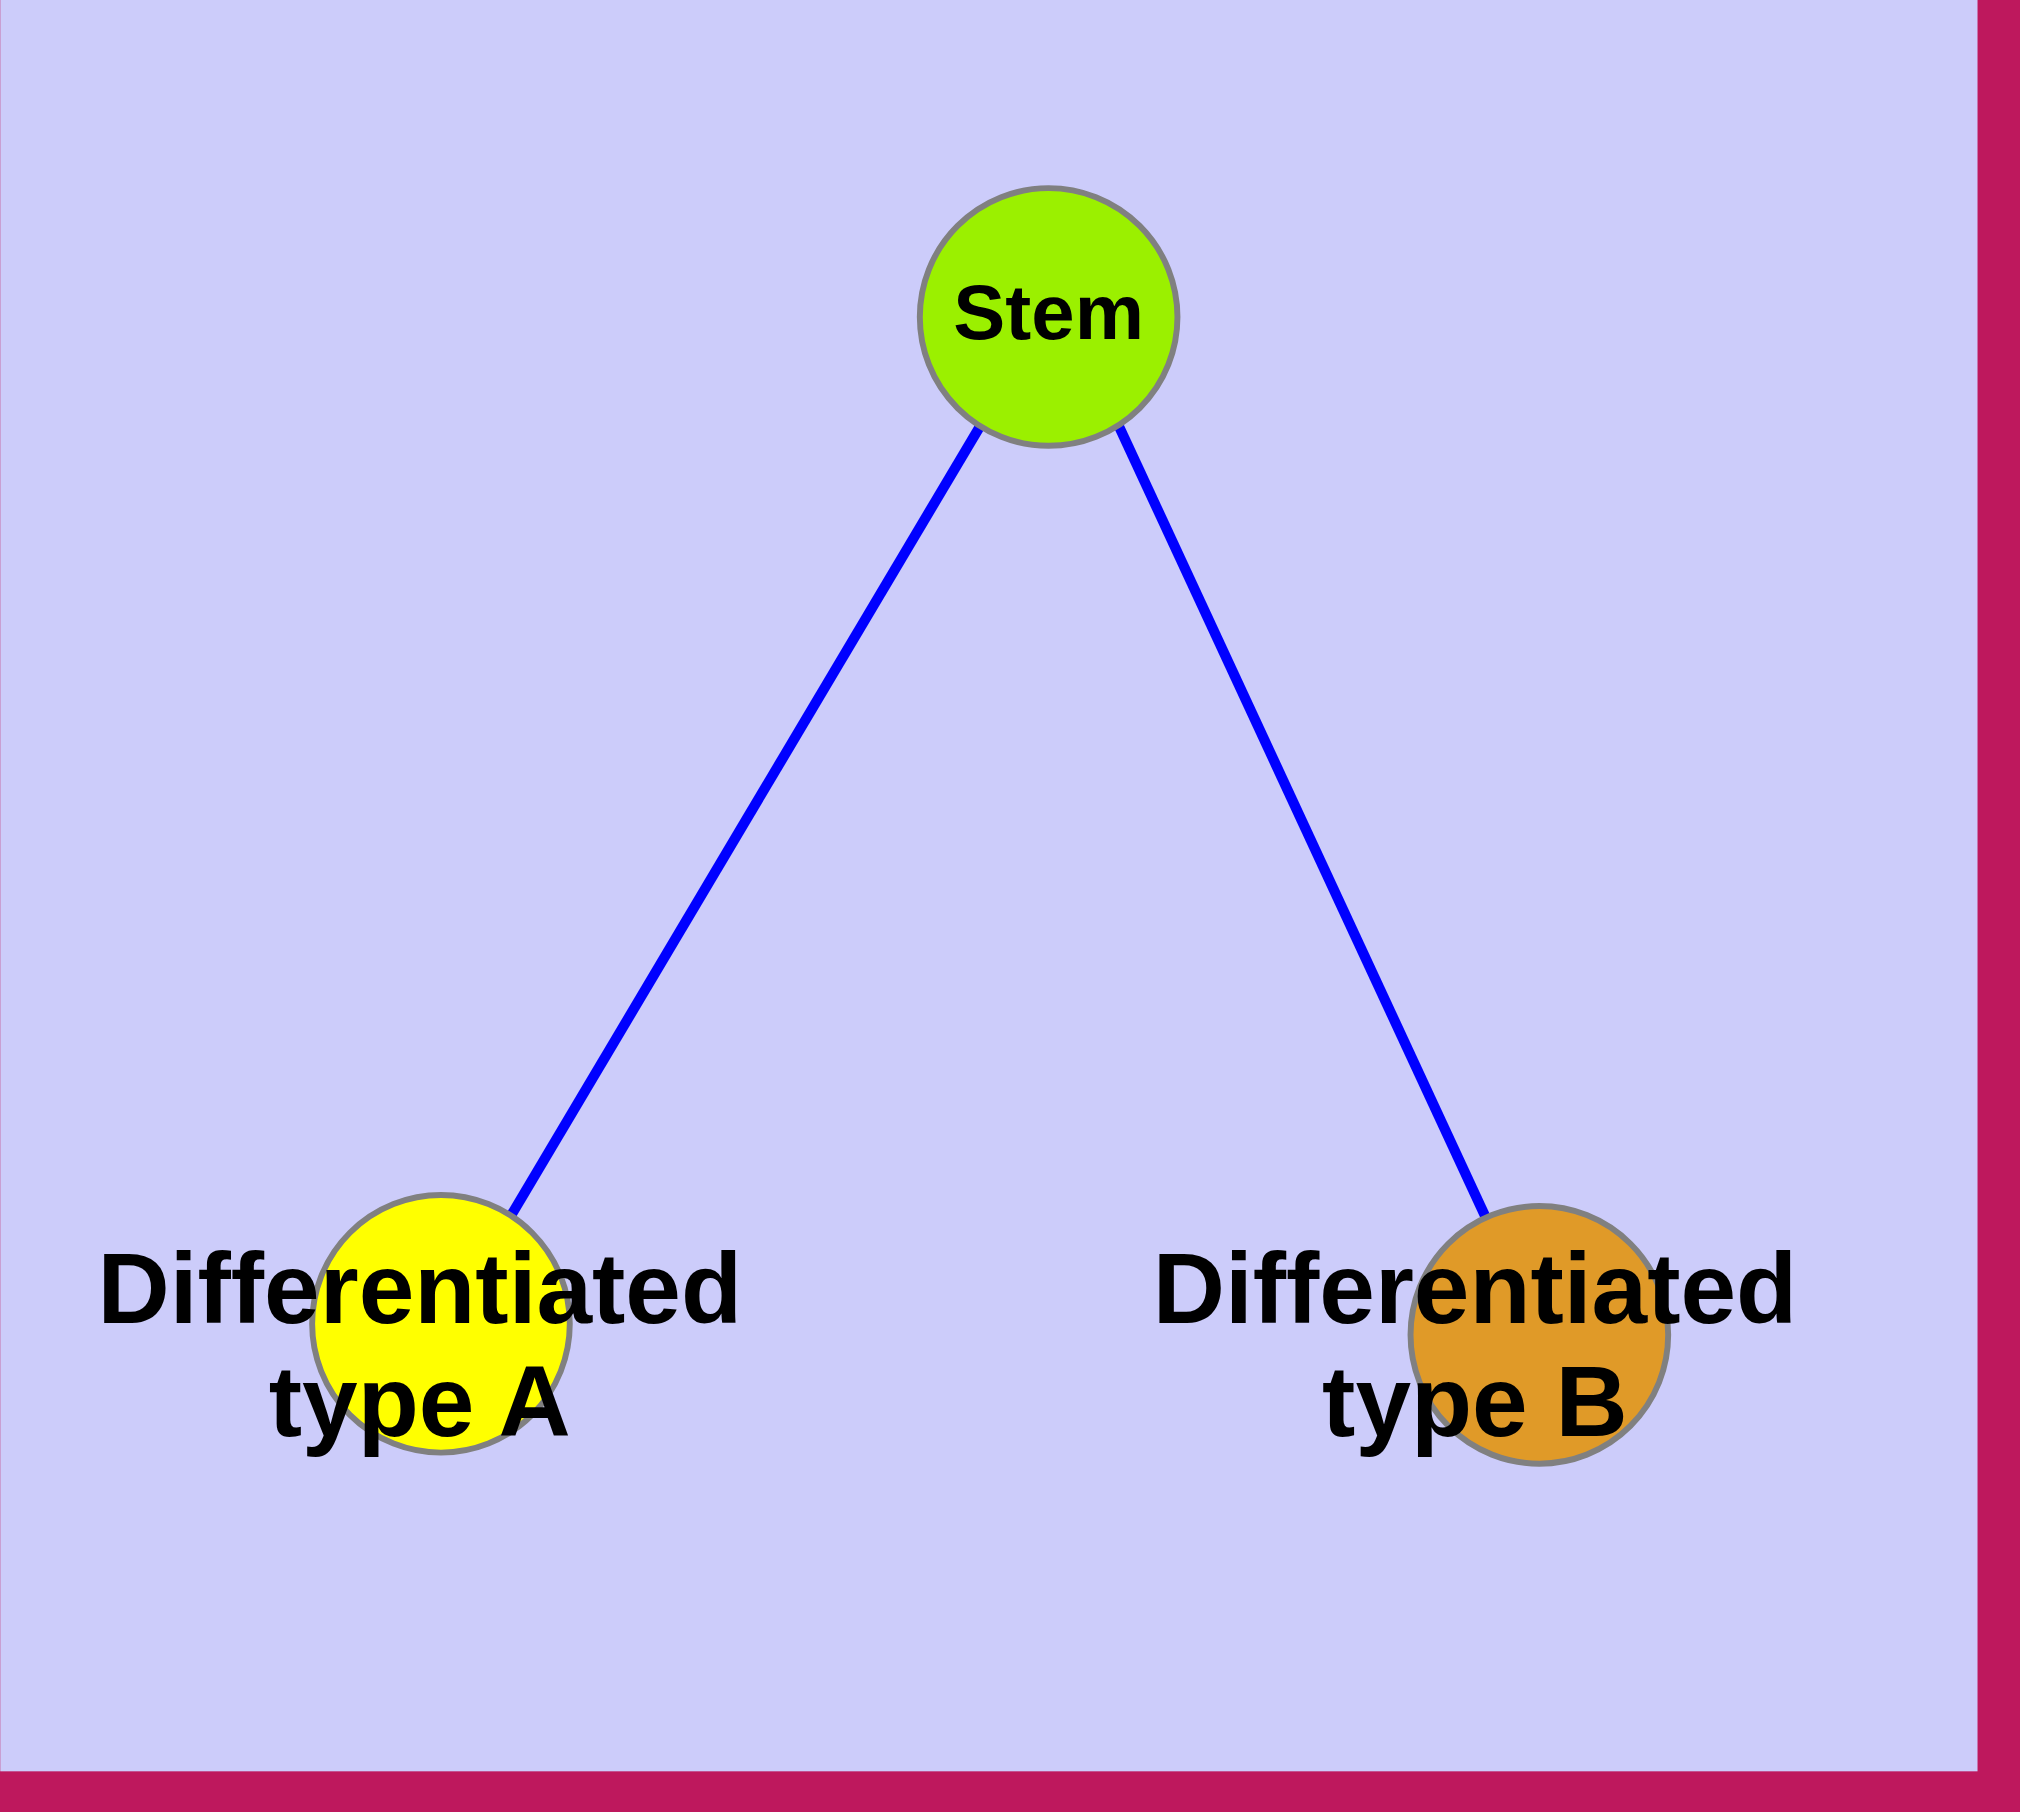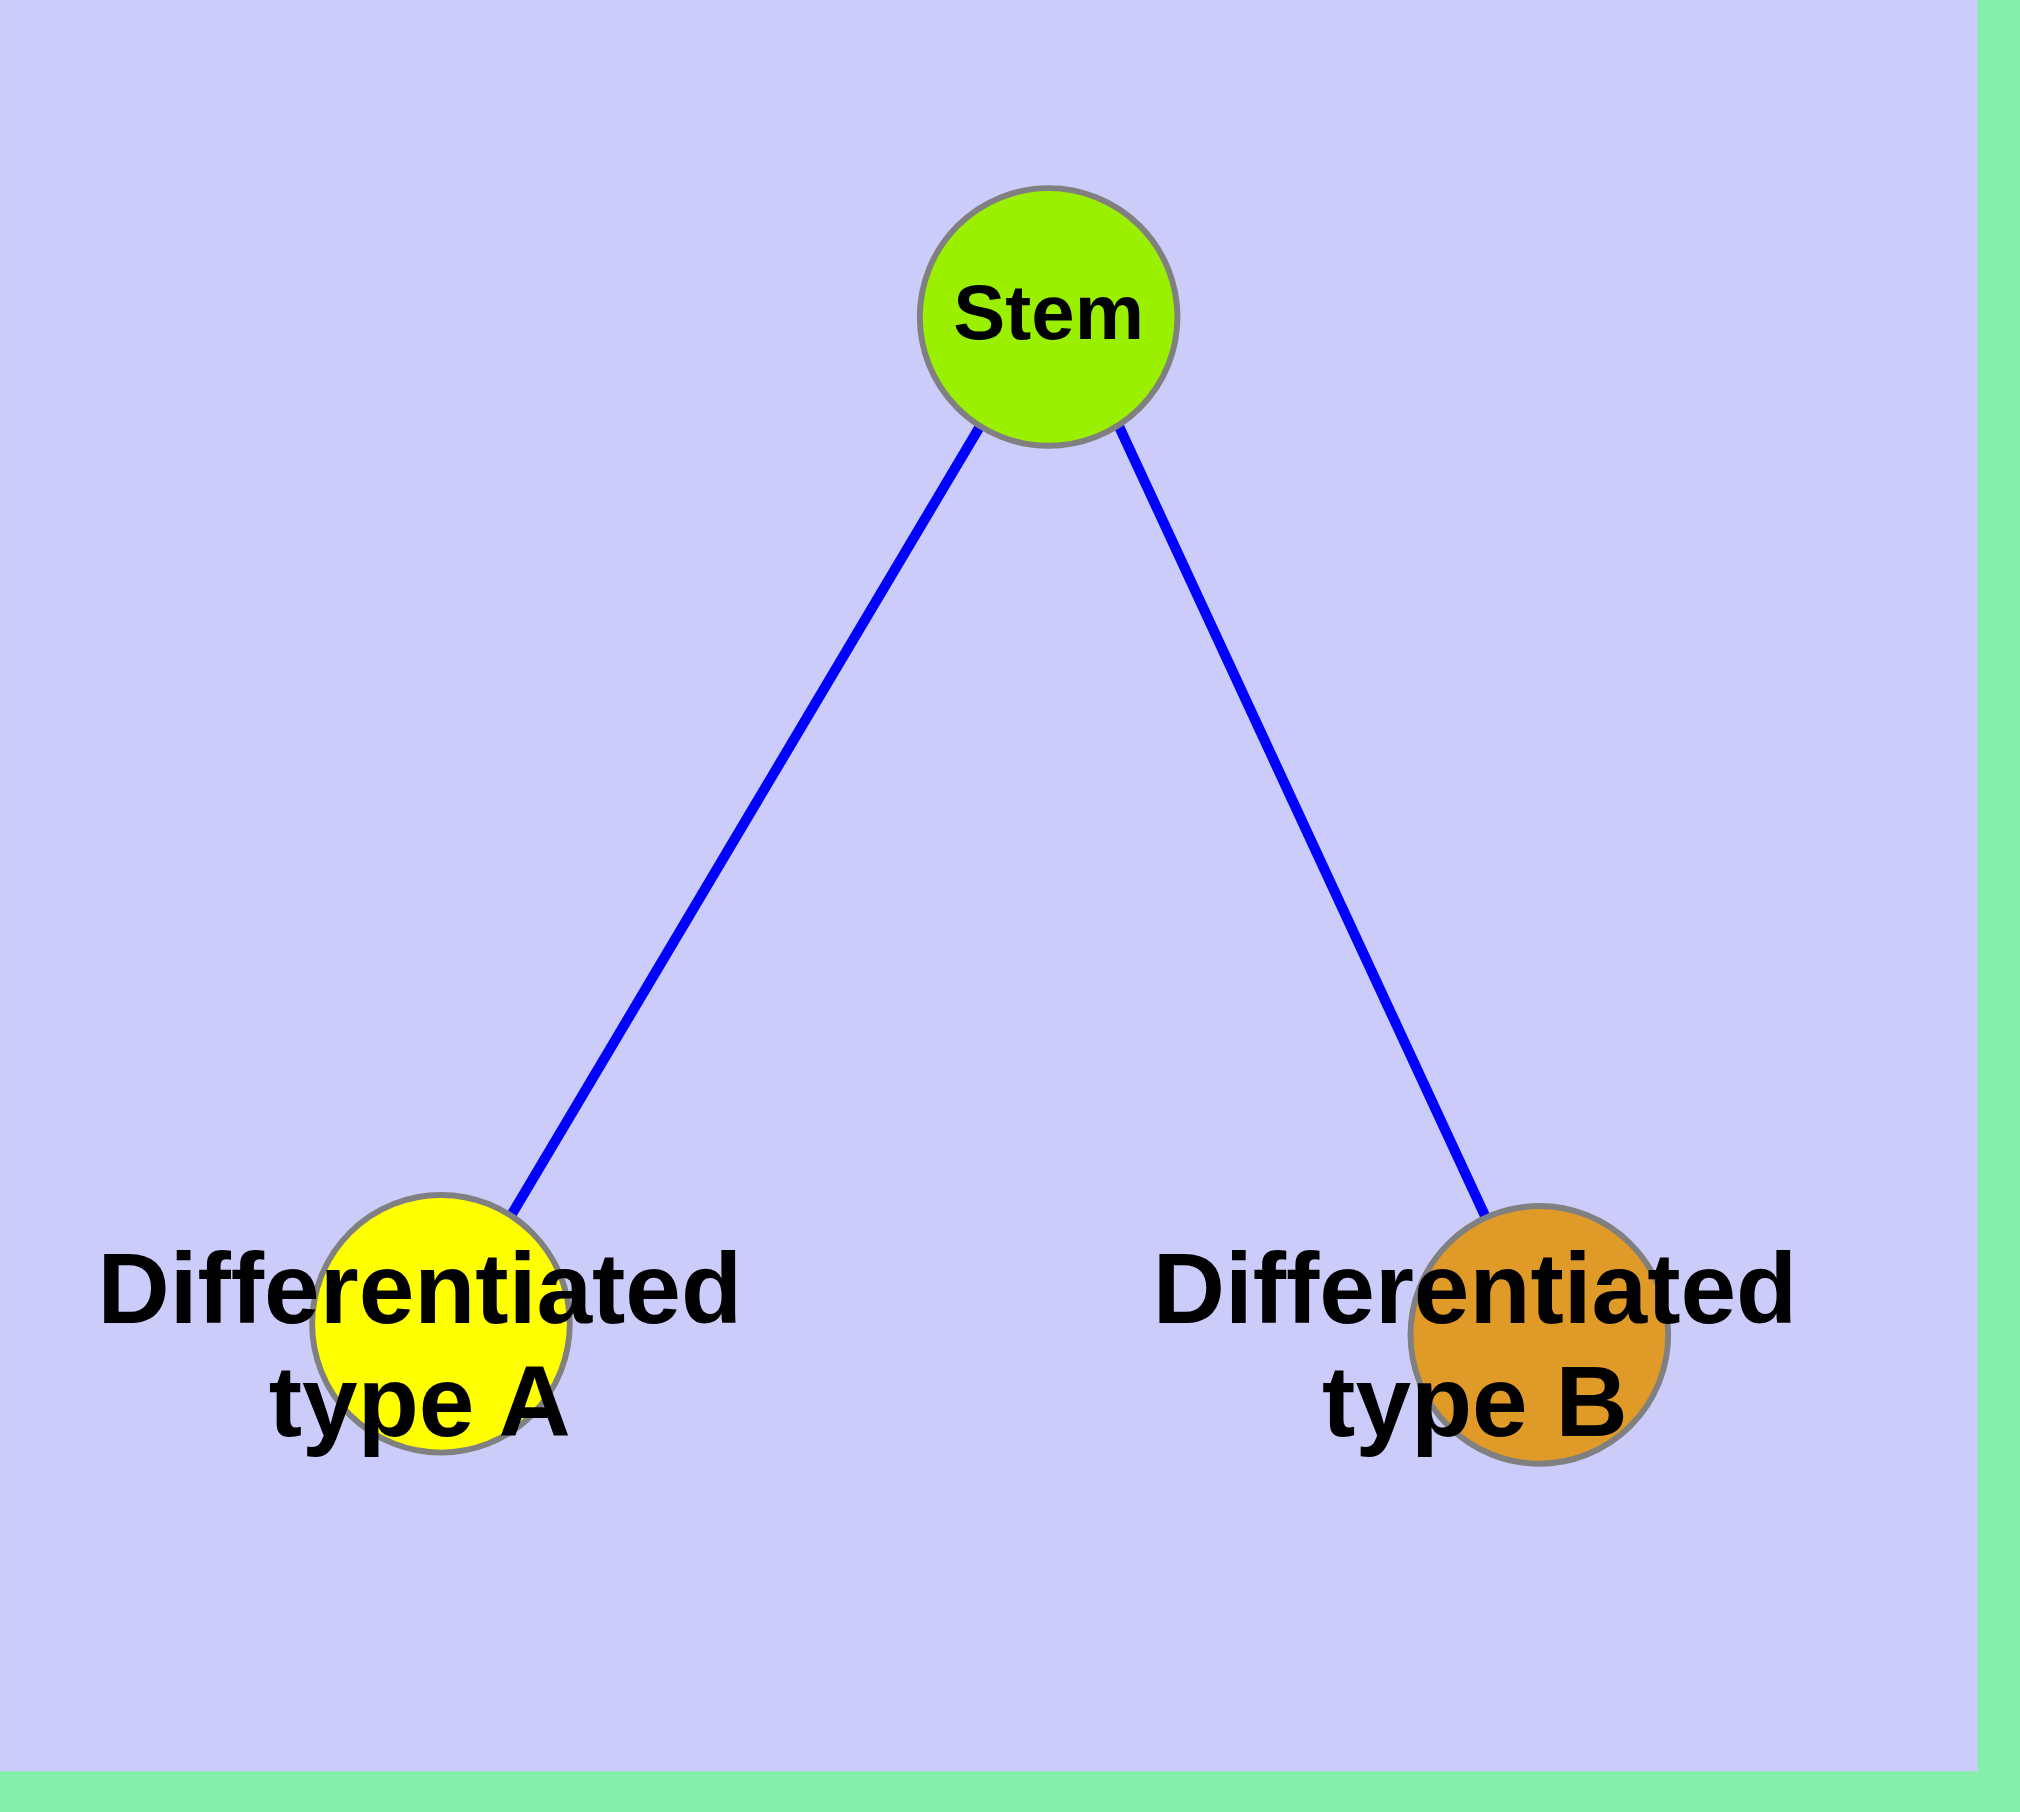--- a/index.html
+++ b/index.html
@@ -10,21 +10,21 @@
   body {
     width: 2021px;
     height: 1812px;
     overflow: hidden;
     font-family: "Liberation Sans", sans-serif;
   }
   #graph-canvas {
     position: relative;
     width: 2021px;
     height: 1812px;
-    background: #86efac;
+    background: #be185d;
   }
   #graph-svg {
     position: absolute;
     top: 0;
     left: 0;
     width: 2021px;
     height: 1812px;
     display: block;
   }
   .node-label {

